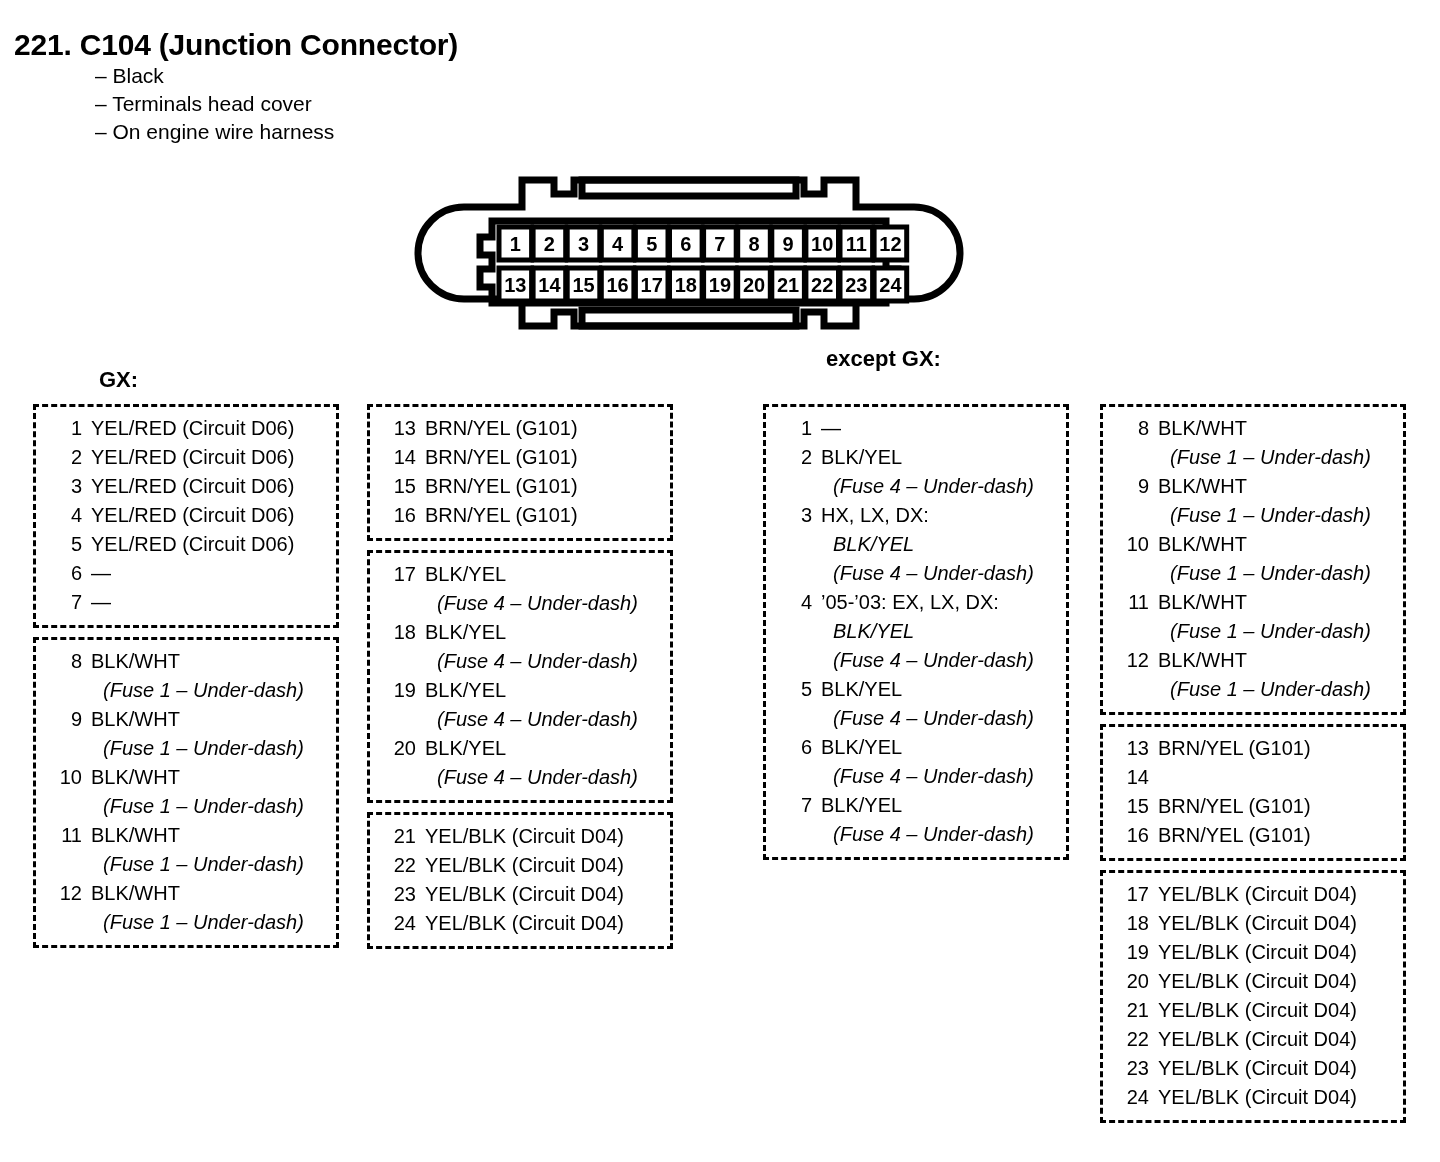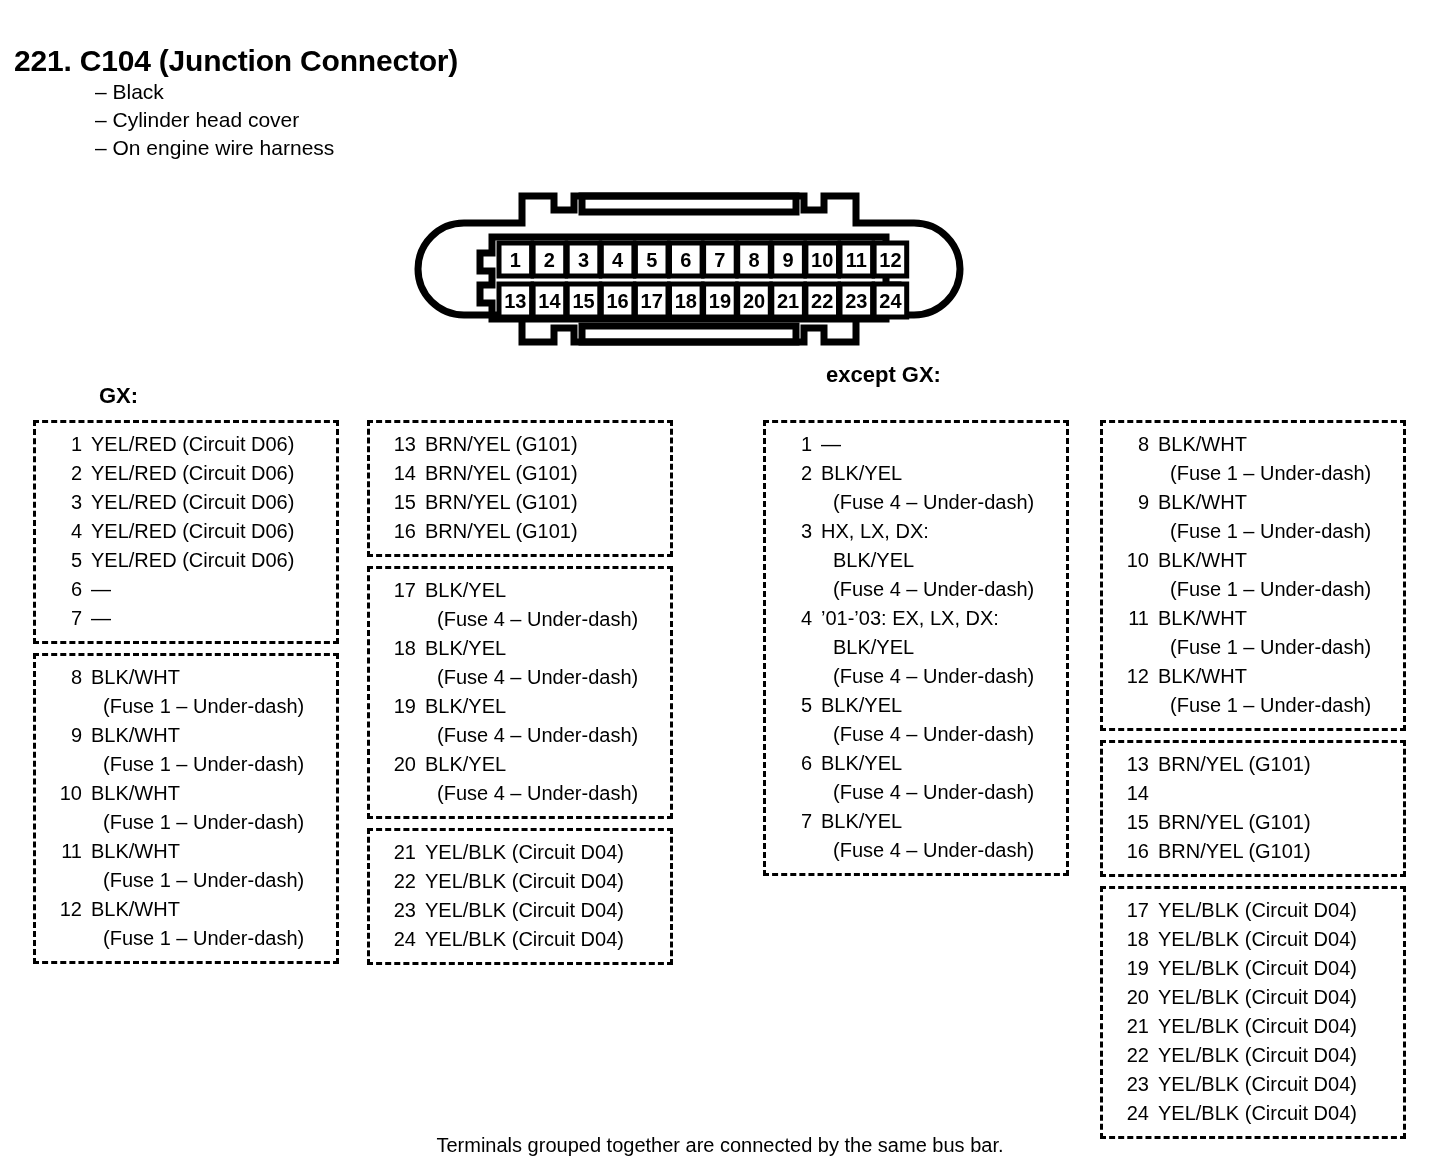--- a/index.html
+++ b/index.html
@@ -5,21 +5,21 @@
   html,body{margin:0;padding:0;}
   body{
     width:1440px;height:1162px;
     background:#ffffff;
     color:#000000;
     font-family:"Liberation Sans","DejaVu Sans",sans-serif;
     position:relative;
     overflow:hidden;
     -webkit-font-smoothing:none;
   }
-  .page{position:absolute;inset:0;margin-top:16px;}
+  .page{position:absolute;inset:0;}
 
   
   #title{
     position:absolute;left:14px;top:8px;
     font-size:30px;font-weight:bold;letter-spacing:-0.2px;
     white-space:nowrap;
   }
   #bullets{
     position:absolute;left:95px;top:62px;
     font-size:21px;line-height:28px;
@@ -64,38 +64,38 @@
     line-height:29px;
   }
   .pin-num{
     flex:0 0 38px;
     text-align:right;
     padding-right:9px;
     white-space:nowrap;
   }
   .pin-body{flex:1 1 auto;}
   .pin-body .l1,.pin-body .l2,.pin-body .l3{white-space:nowrap;display:block;}
-  .pin-body .l2,.pin-body .l3{padding-left:12px;}
+  .pin-body .l2,.pin-body .l3{padding-left:12px;font-style:italic;}
 
   
   #footer{
     position:absolute;left:0;right:0;top:1118px;
     text-align:center;font-size:20px;
   }
 </style>
 </head>
 <body>
 
 <div class="page">
 
   <h1 id="title">221. C104 (Junction Connector)</h1>
 
   <div id="bullets">
       <div>– Black</div>
-      <div>– Cylinder head cover</div>
+      <div>– Terminals head cover</div>
       <div>– On engine wire harness</div>
     </div>
 
   <div id="connector-wrap">
     <svg id="connector-svg" width="590" height="180" viewBox="0 0 590 180">
       <g fill="none" stroke="#000" stroke-width="7" stroke-linejoin="miter" stroke-linecap="butt">
 
         <path d="M 60 44
                  L 118 44
                  L 118 17
@@ -394,21 +394,21 @@
           <span class="pin-num">3</span>
           <span class="pin-body">
             <span class="l1">HX, LX, DX:</span>
             <span class="l2">BLK/YEL</span>
             <span class="l3">(Fuse 4 – Under-dash)</span>
           </span>
         </div>
         <div class="pin">
           <span class="pin-num">4</span>
           <span class="pin-body">
-            <span class="l1">’01-’03: EX, LX, DX:</span>
+            <span class="l1">’05-’03: EX, LX, DX:</span>
             <span class="l2">BLK/YEL</span>
             <span class="l3">(Fuse 4 – Under-dash)</span>
           </span>
         </div>
         <div class="pin">
           <span class="pin-num">5</span>
           <span class="pin-body">
             <span class="l1">BLK/YEL</span>
             <span class="l2">(Fuse 4 – Under-dash)</span>
           </span>
@@ -535,15 +535,14 @@
         </div>
         <div class="pin">
           <span class="pin-num">24</span>
           <span class="pin-body">
             <span class="l1">YEL/BLK (Circuit D04)</span>
           </span>
         </div>
       </div>
     </div>
 
-  <div id="footer">Terminals grouped together are connected by the same bus bar.</div>
 
 </div>
 
 </body></html>

